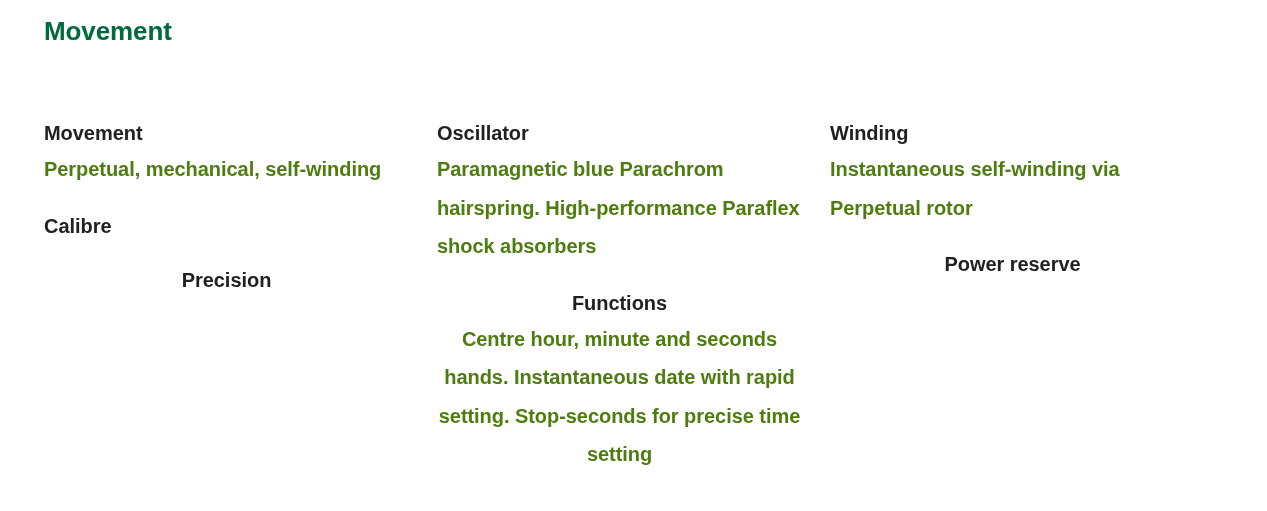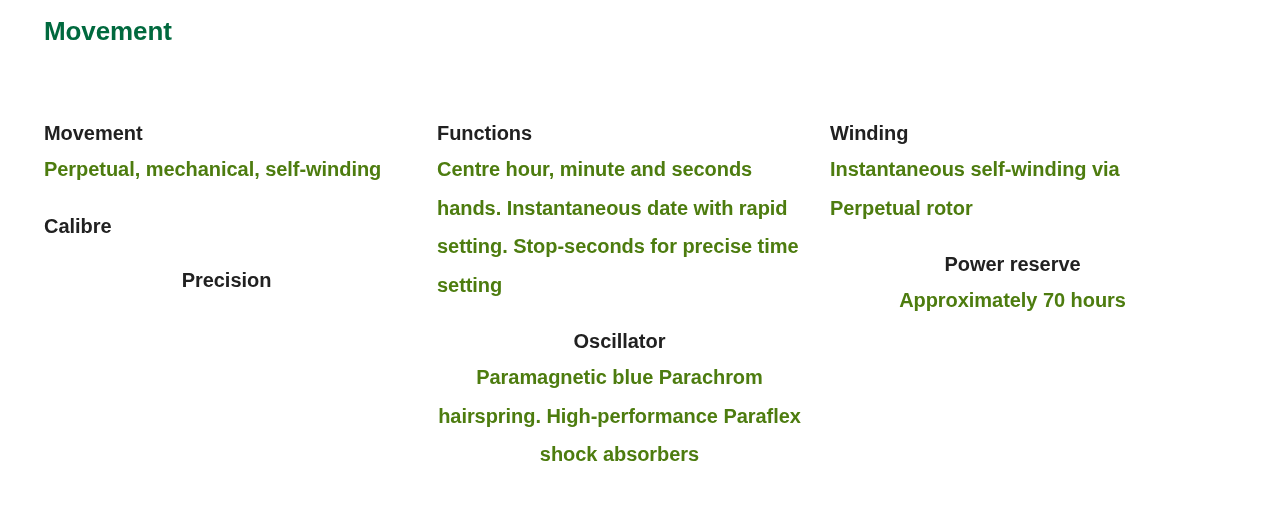--- a/index.html
+++ b/index.html
@@ -101,34 +101,33 @@
       <div class="spec-block">
         <div class="spec-label">Calibre</div>
       </div>
       <div class="spec-block">
         <div class="spec-label">Precision</div>
       </div>
     </div>
 
     <div class="spec-col">
       <div class="spec-block">
+        <div class="spec-label">Oscillator</div>
+        <div class="spec-value">Paramagnetic blue Parachrom hairspring. High-performance Paraflex shock absorbers</div>
+      </div>
+      <div class="spec-block">
         <div class="spec-label">Functions</div>
         <div class="spec-value">Centre hour, minute and seconds hands. Instantaneous date with rapid setting. Stop-seconds for precise time setting</div>
-      </div>
-      <div class="spec-block">
-        <div class="spec-label">Oscillator</div>
-        <div class="spec-value">Paramagnetic blue Parachrom hairspring. High-performance Paraflex shock absorbers</div>
       </div>
     </div>
 
     <div class="spec-col">
       <div class="spec-block">
         <div class="spec-label">Winding</div>
         <div class="spec-value">Instantaneous self-winding via Perpetual rotor</div>
       </div>
       <div class="spec-block">
         <div class="spec-label">Power reserve</div>
-        <div class="spec-value">Approximately 70 hours</div>
       </div>
     </div>
 
   </div>
 </div>
 
 </body></html>

